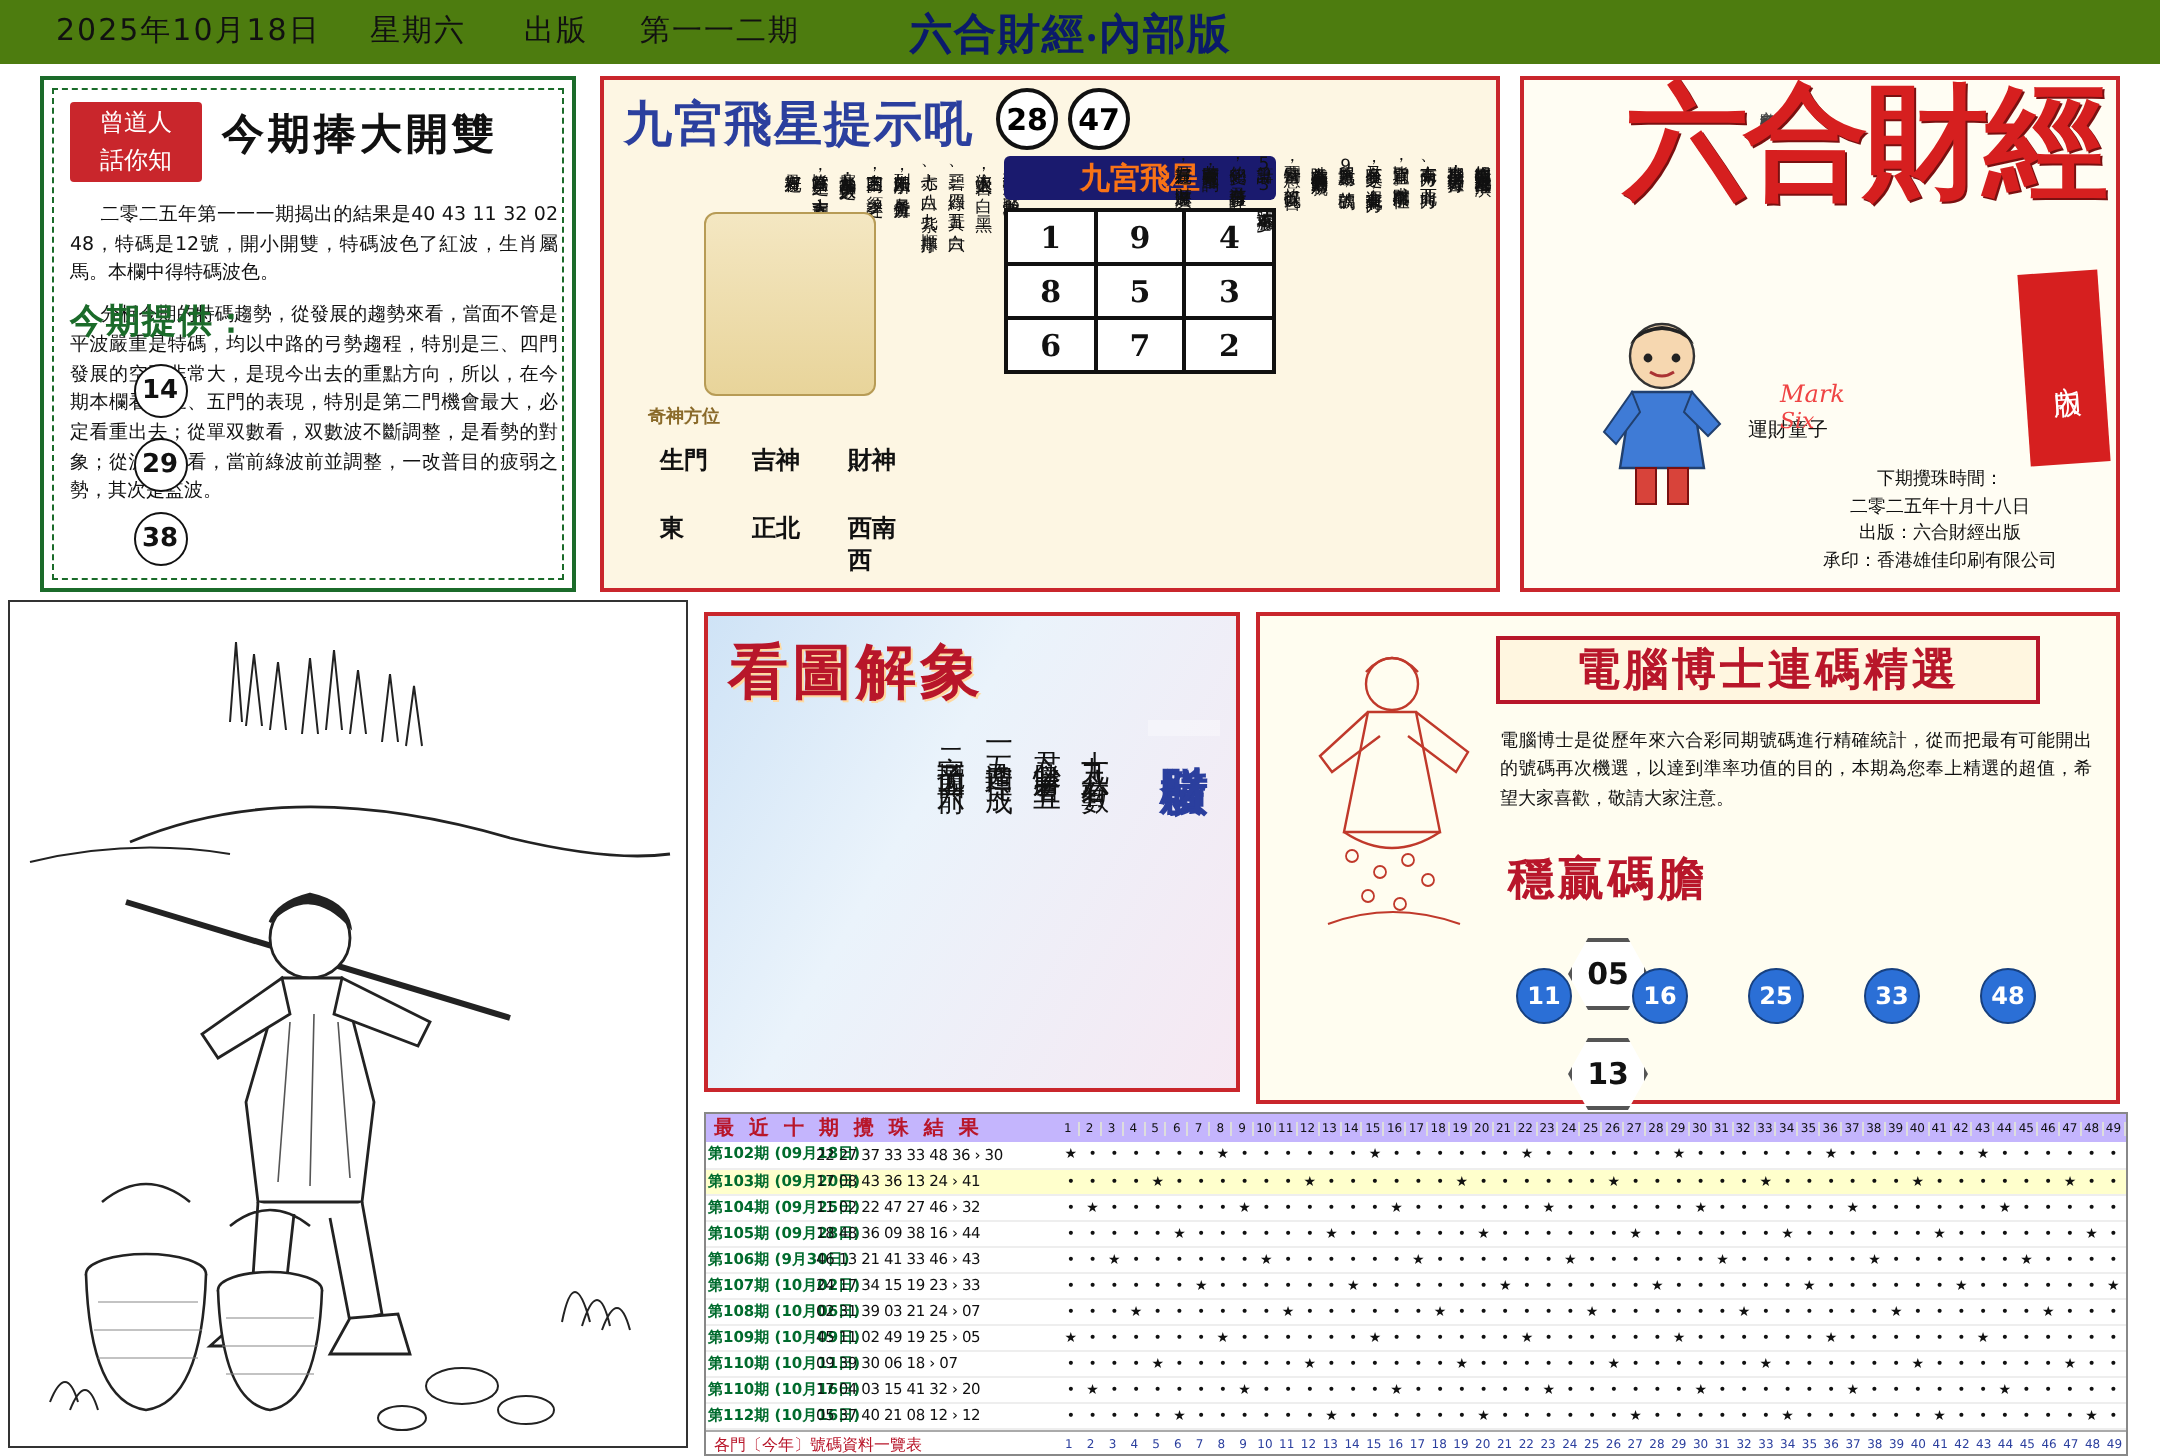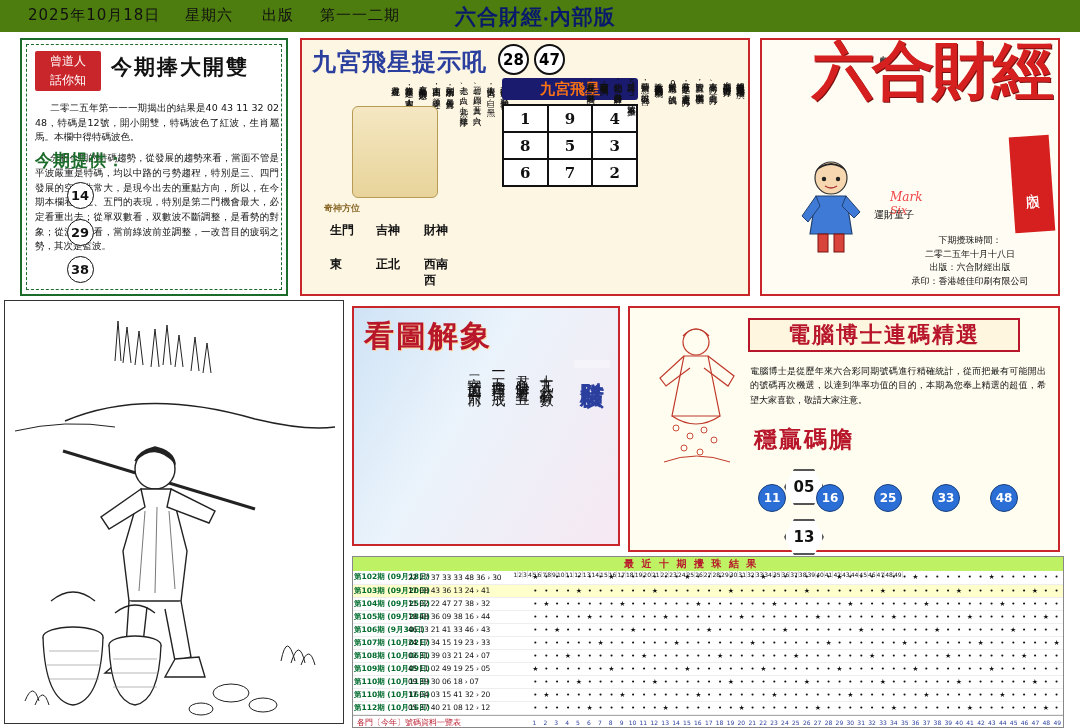--- a/index.html
+++ b/index.html
@@ -177,21 +177,21 @@
     display:flex; align-items:center; justify-content:center; font-size:12px; font-weight:bold;
     border:1px solid #17407f;
   }
 
   
   .p7 {
     position:absolute; left:352px; top:556px; width:712px; height:172px;
     border:1px solid #888; background:#fff; overflow:hidden;
   }
   .p7-hdr {
-    display:flex; align-items:center; height:14px; background:#bef264;flex-direction:column;
+    display:flex; align-items:center; height:14px; background:#c4b5fd;
   }
   .p7-hdr-title {
     width:176px; font-size:10px; color:#b8162a; font-weight:bold; letter-spacing:2px; padding-left:4px;
     font-family:"DejaVu Serif", serif;
   }
   .p7-hdr-nums { display:flex; flex:1; }
   .p7-hdr-nums span {
     flex:1; font-size:6px; text-align:center; color:#111; border-right:1px solid #ddd;
   }
   table.draws { border-collapse:collapse; width:100%; table-layout:fixed; }
@@ -608,21 +608,21 @@
                 <i>•</i>
                 <i>•</i>
                 <i>★</i>
                 <i>•</i>
                 <i>•</i>
               </div>
             </td>
           </tr>
           <tr>
             <td class="c-issue">第104期 (09月25日)</td>
-            <td class="c-nums">11 02 22 47 27 38 › 32</td>
+            <td class="c-nums">11 02 22 47 27 46 › 32</td>
             <td class="c-dots">
               <div class="dots">
                 <i>•</i>
                 <i>★</i>
                 <i>•</i>
                 <i>•</i>
                 <i>•</i>
                 <i>•</i>
                 <i>•</i>
                 <i>•</i>

